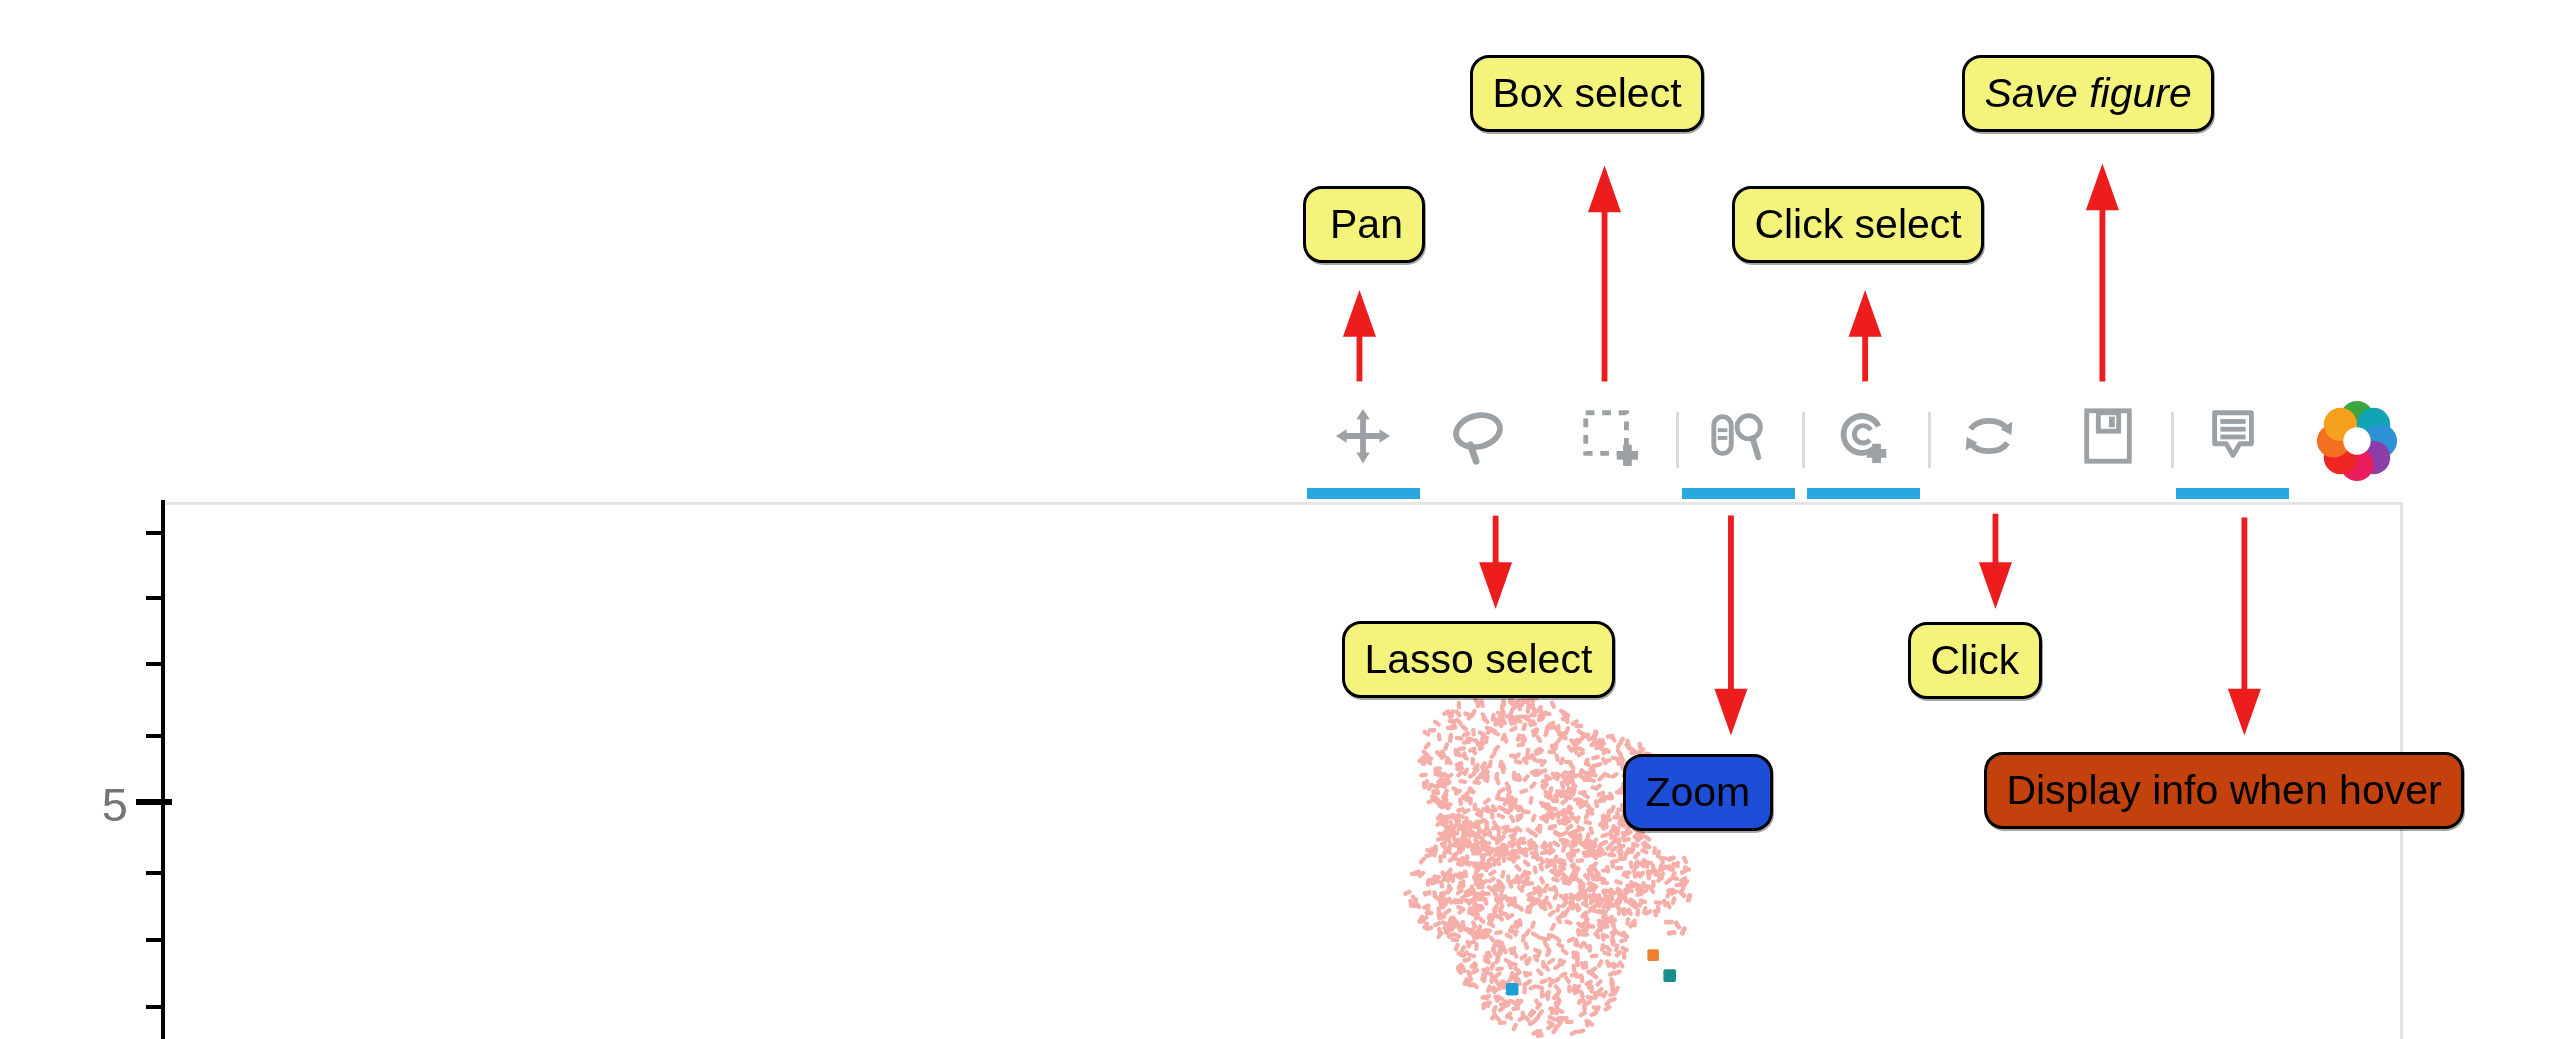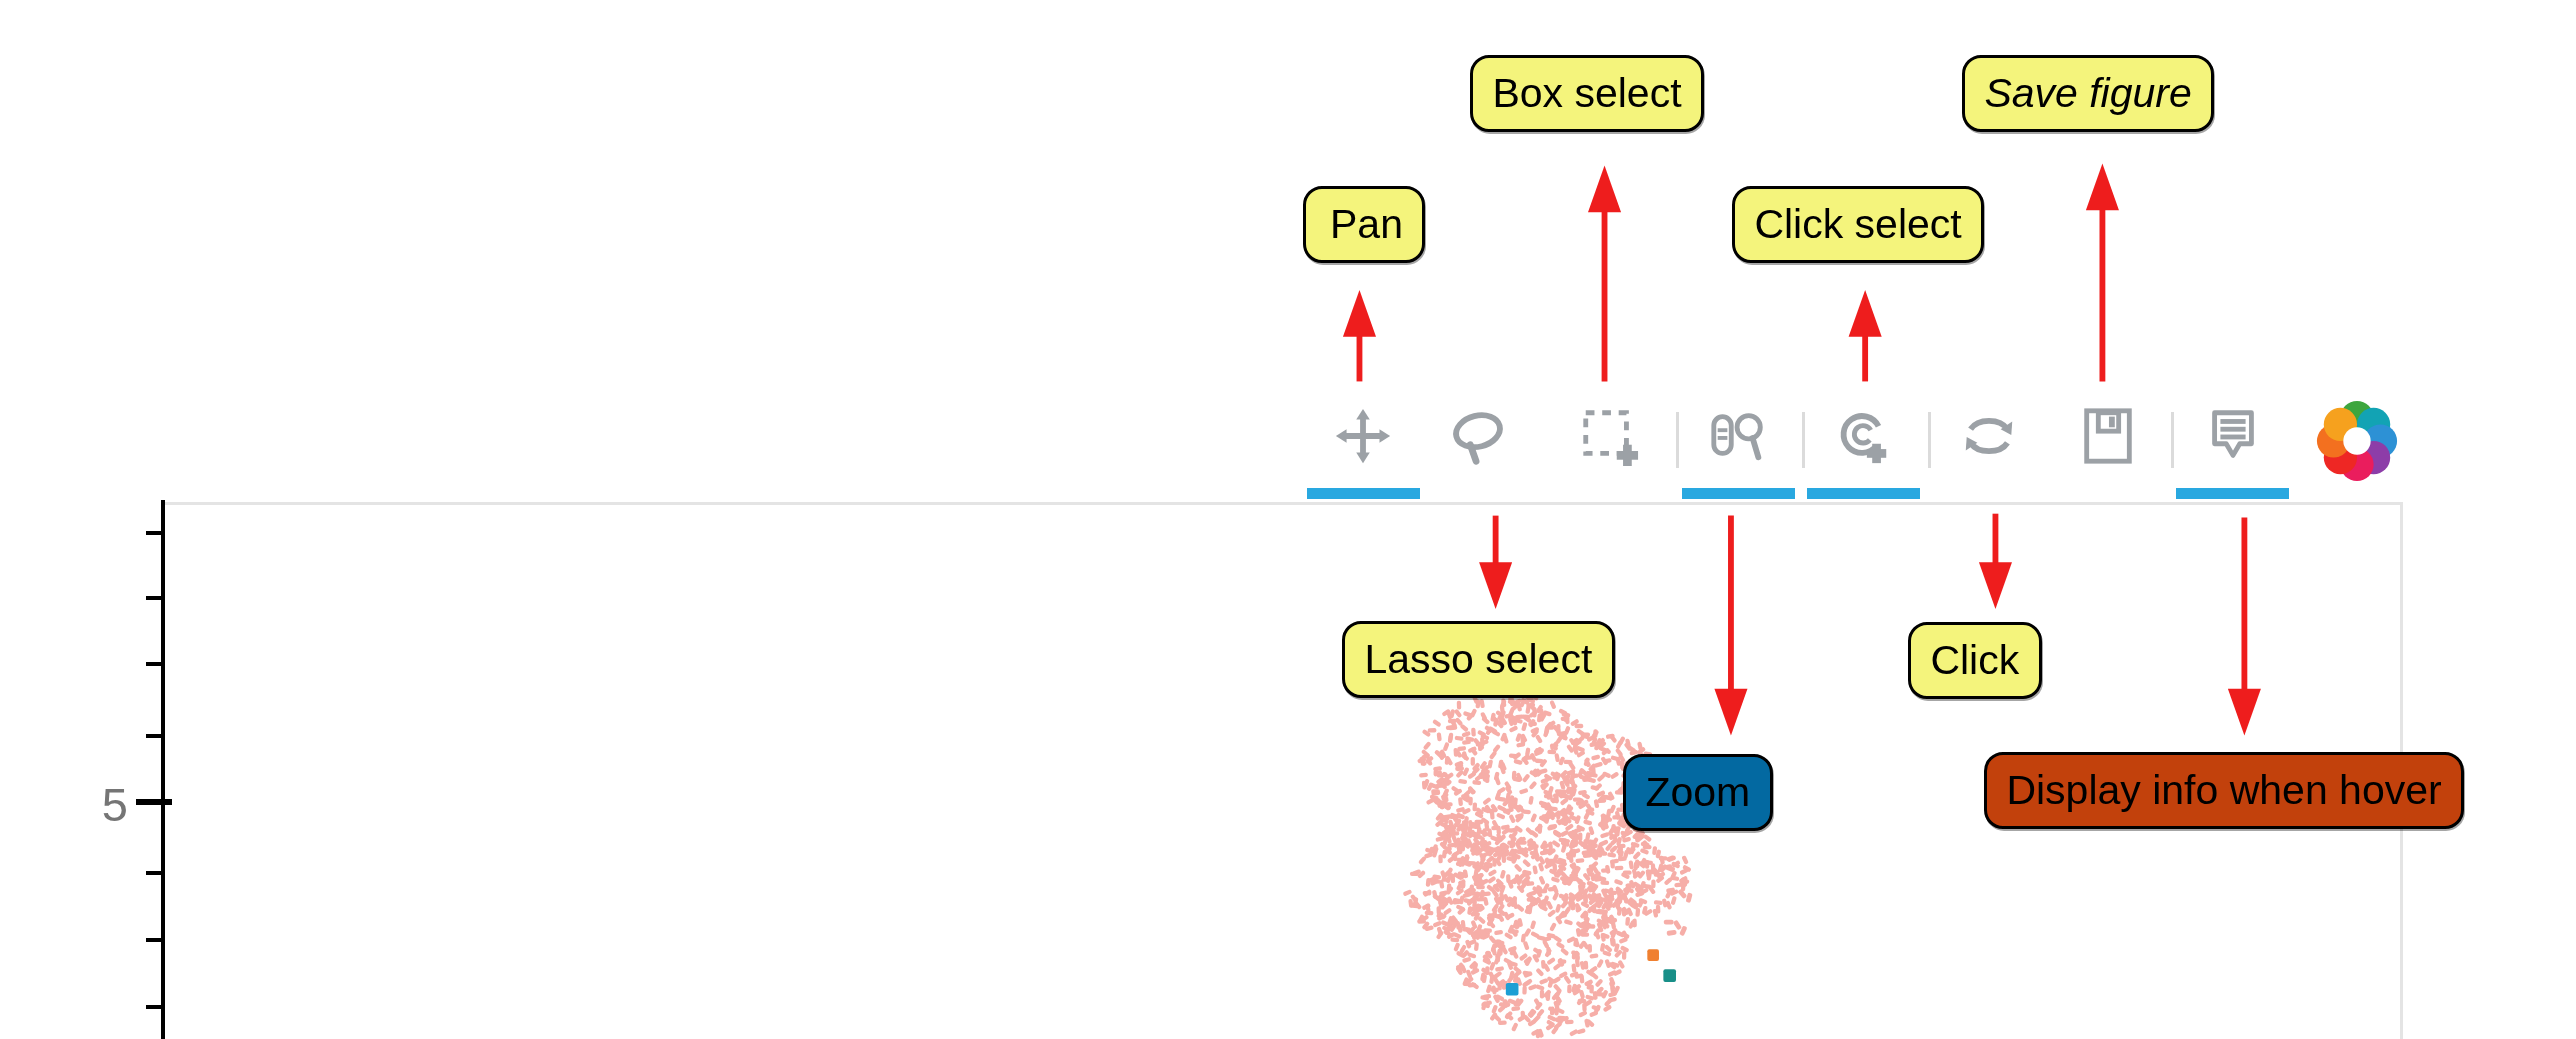--- a/index.html
+++ b/index.html
@@ -1695,17 +1695,17 @@
         </g>
     </g>
   </svg>
 
   <div class="callout" style="left: 1470px; top: 55px; background: rgb(244, 244, 124); border-color: rgb(0, 0, 0);">Box select</div>
   <div class="callout" style="left: 1962px; top: 55px; background: rgb(244, 244, 124); border-color: rgb(0, 0, 0); font-style: italic;">Save figure</div>
   <div class="callout" style="left: 1303px; top: 186px; background: rgb(244, 244, 124); border-color: rgb(0, 0, 0); padding-left: 24px;">Pan</div>
   <div class="callout" style="left: 1732px; top: 186px; background: rgb(244, 244, 124); border-color: rgb(0, 0, 0);">Click select</div>
   <div class="callout" style="left: 1342px; top: 621px; background: rgb(244, 244, 124); border-color: rgb(0, 0, 0);">Lasso select</div>
   <div class="callout" style="left: 1908px; top: 622px; background: rgb(244, 244, 124); border-color: rgb(0, 0, 0);">Click</div>
-  <div class="callout" style="left: 1623px; top: 754px; background: #0369a1; border-color: rgb(0, 0, 0);">Zoom</div>
+  <div class="callout" style="left: 1623px; top: 754px; background: #1d4ed8; border-color: rgb(0, 0, 0);">Zoom</div>
   <div class="callout" style="left: 1984px; top: 752px; background: #c2410c; border-color: rgb(0, 0, 0);">Display info when hover</div>
 
 </div>
 
 
 </body></html>

